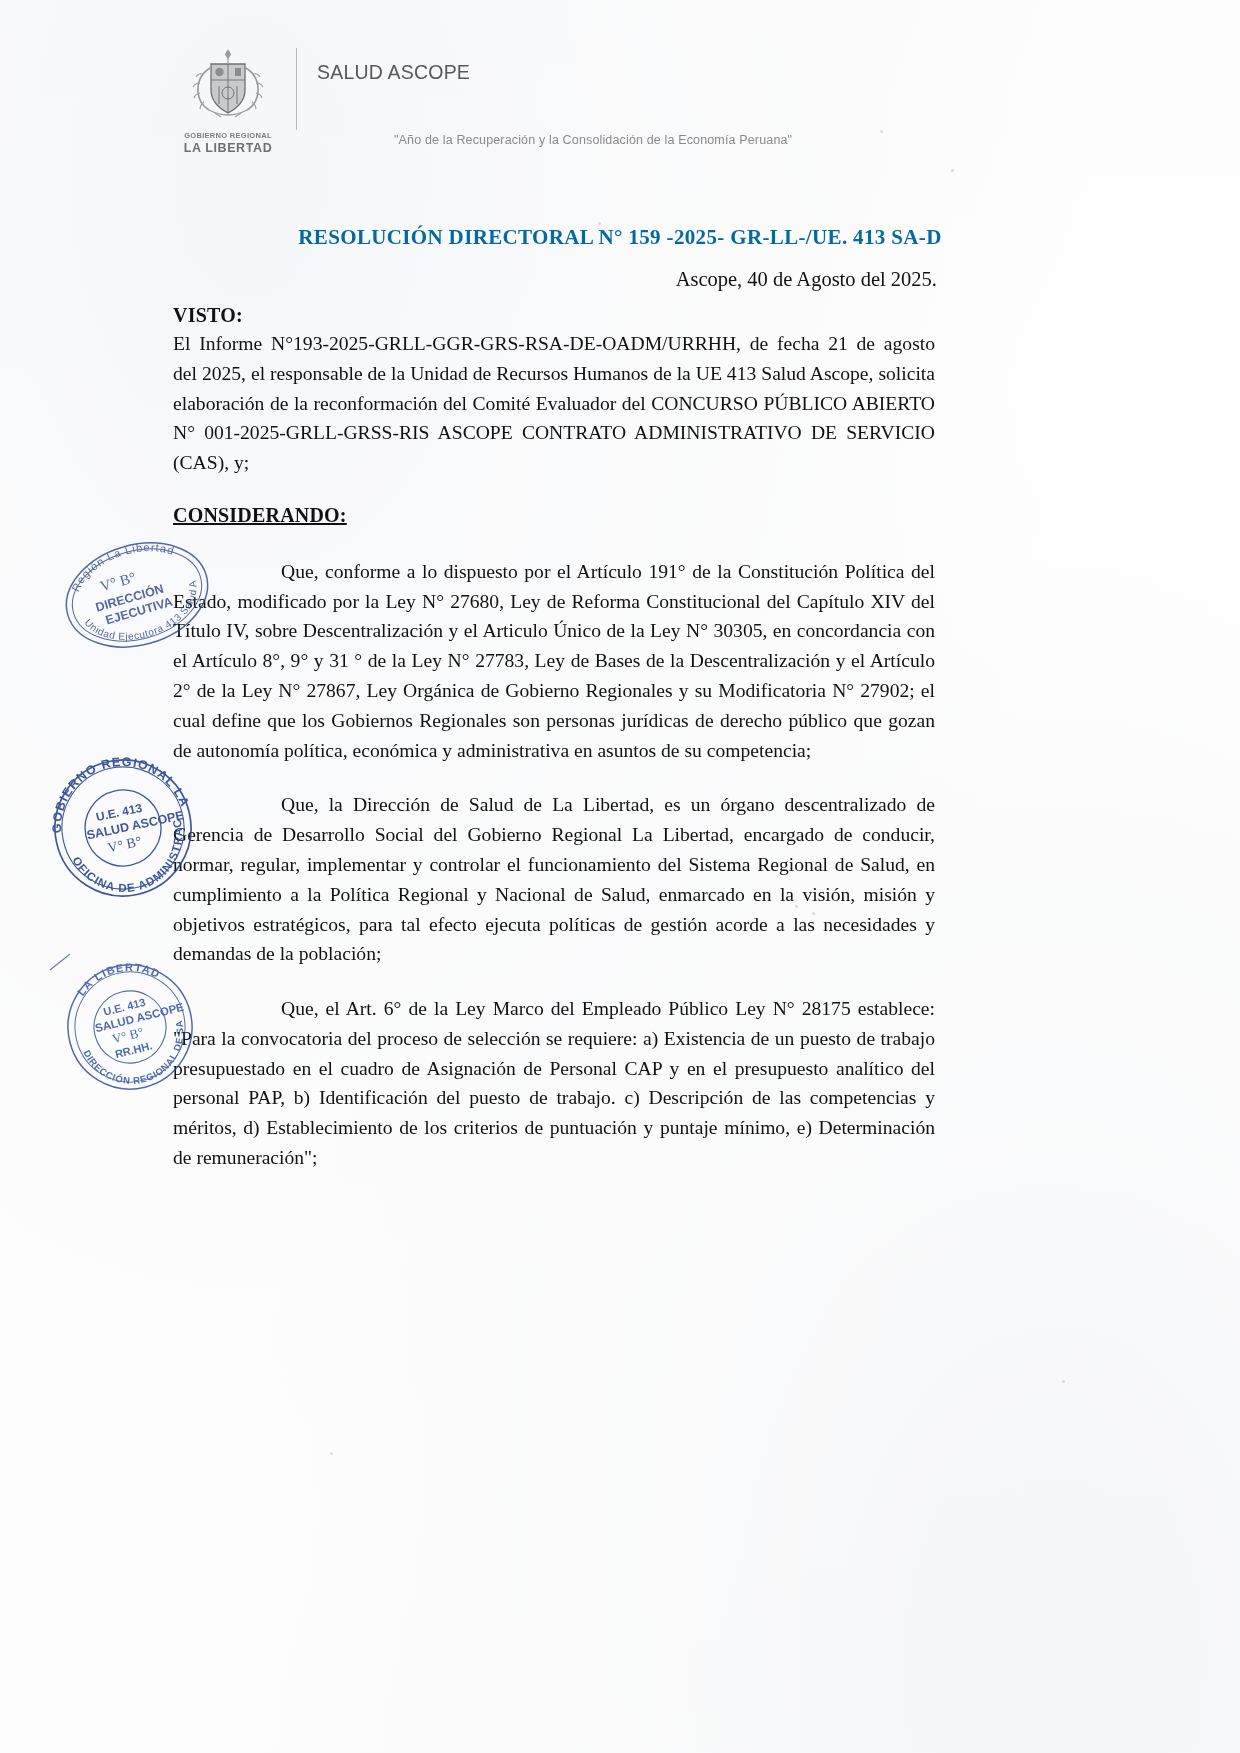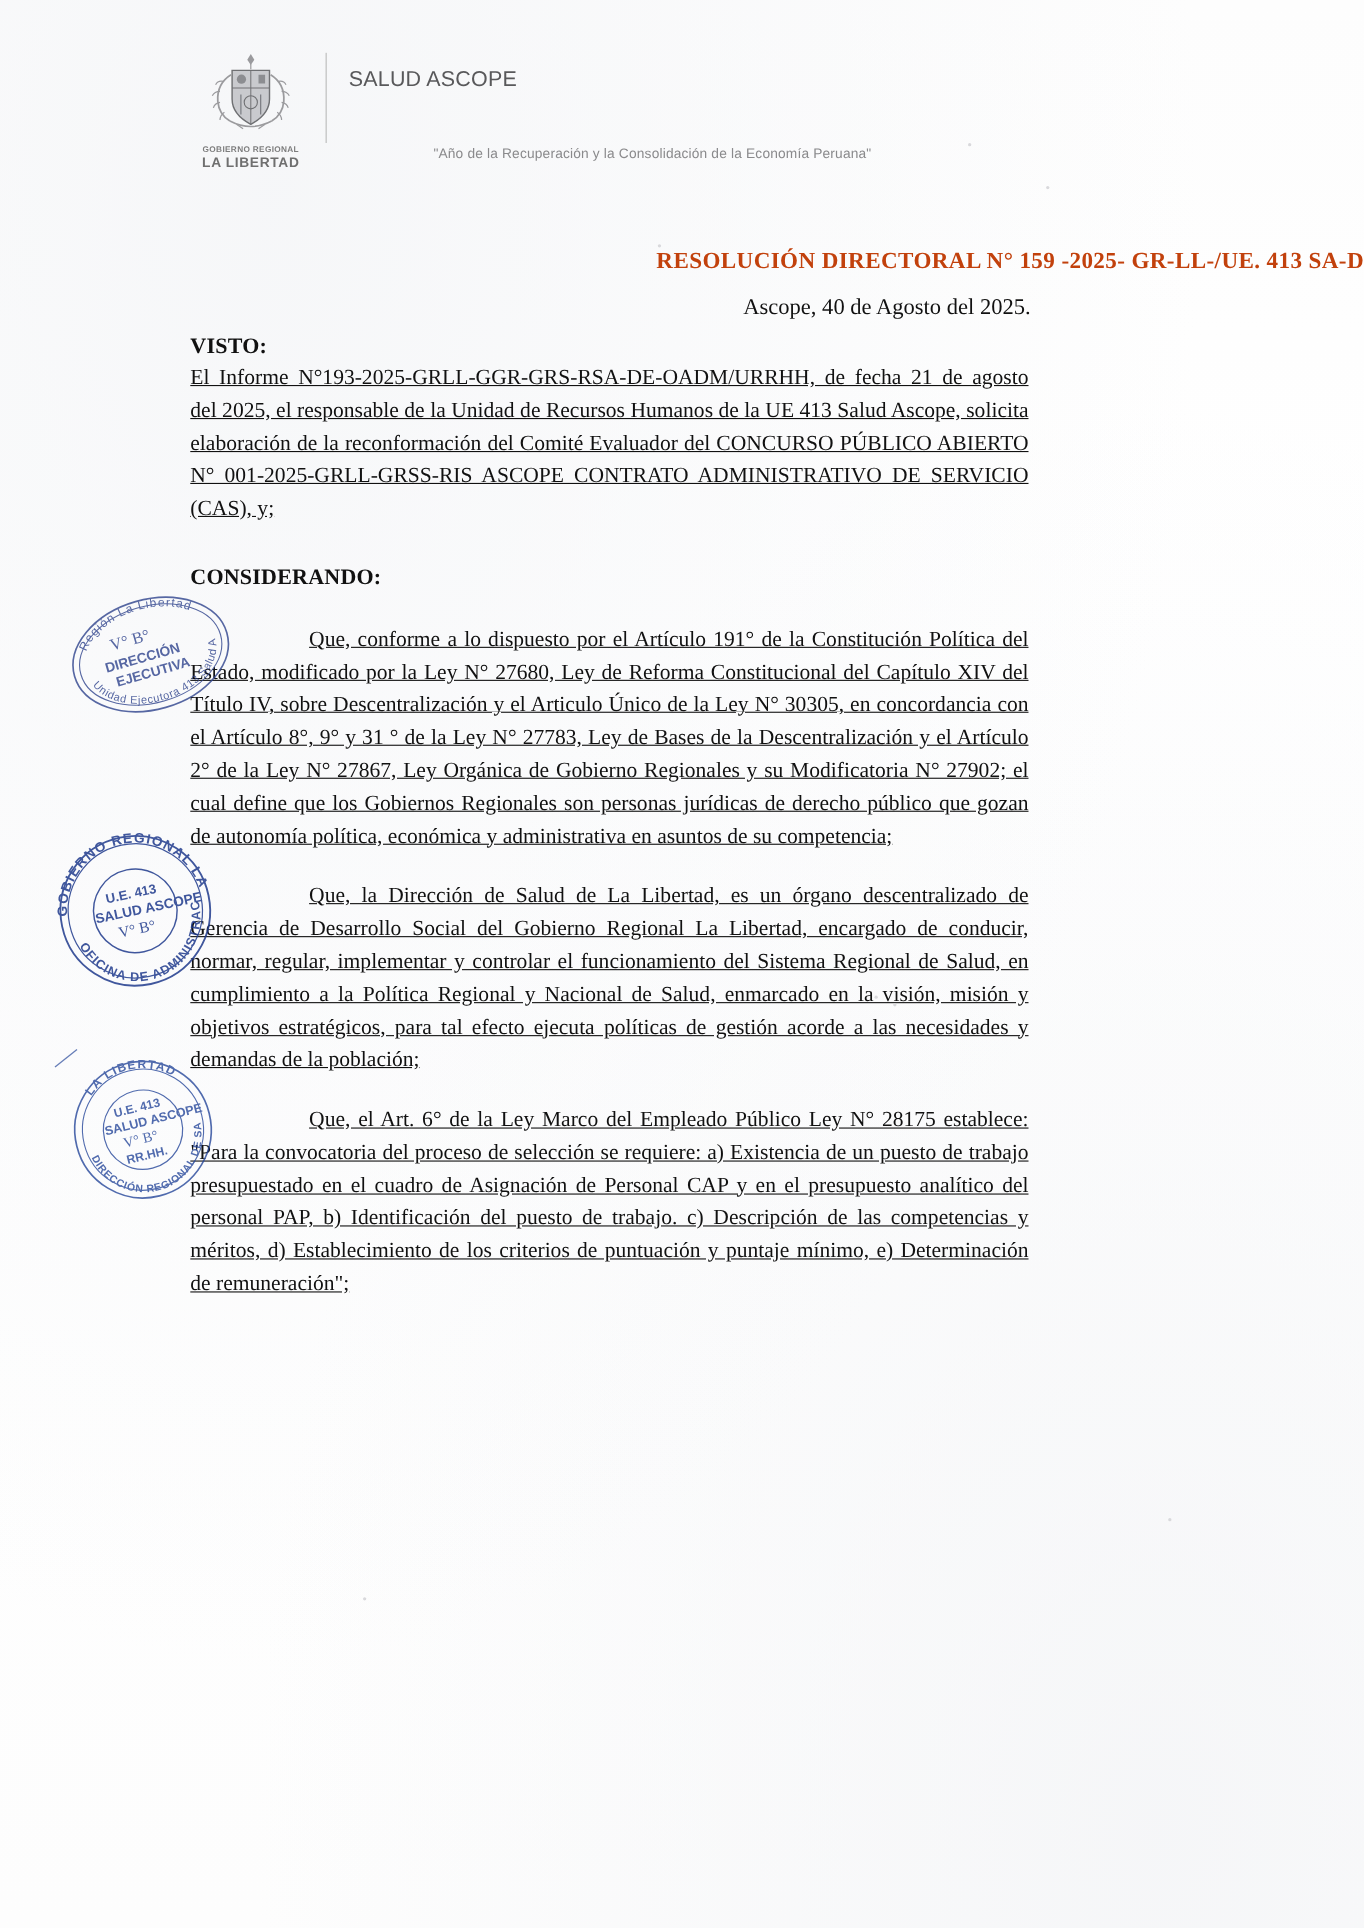--- a/index.html
+++ b/index.html
@@ -87,26 +87,26 @@
     color: #8a8a8c;
     letter-spacing: 0.15px;
   }
 
   
   .doc-title {
     position: absolute;
     left: 0;
     top: 225px;
     width: 1240px;
-    text-align: right;
+    text-align: center;
     font-family: "Liberation Serif", serif;
     font-weight: 700;
     font-size: 21px;
     letter-spacing: 0.35px;
-    color: #c2410c;
+    color: #0369a1;
   }
   .doc-date {
     position: absolute;
     right: 303px;
     top: 268px;
     font-size: 20.5px;
     color: #111;
   }
 
   
@@ -115,29 +115,28 @@
     left: 173px;
     top: 304px;
     width: 762px;
   }
   .sec-head {
     font-weight: 700;
     font-size: 20px;
     letter-spacing: 0.2px;
     margin: 0 0 2px 0;
   }
-  .sec-head.spaced { margin-top: 36px; }
+  .sec-head.spaced { margin-top: 26px; text-decoration: underline; }
   p.para {
     margin: 0;
     font-size: 19.6px;
     line-height: 1.52;
     text-align: justify;
     text-justify: inter-word;
     hyphens: none;
-    text-decoration: underline;
   }
   p.para + p.para { margin-top: 25px; }
   p.indent { text-indent: 108px; }
 
   
   .stamp {
     position: absolute;
     z-index: 3;
     pointer-events: none;
   }

